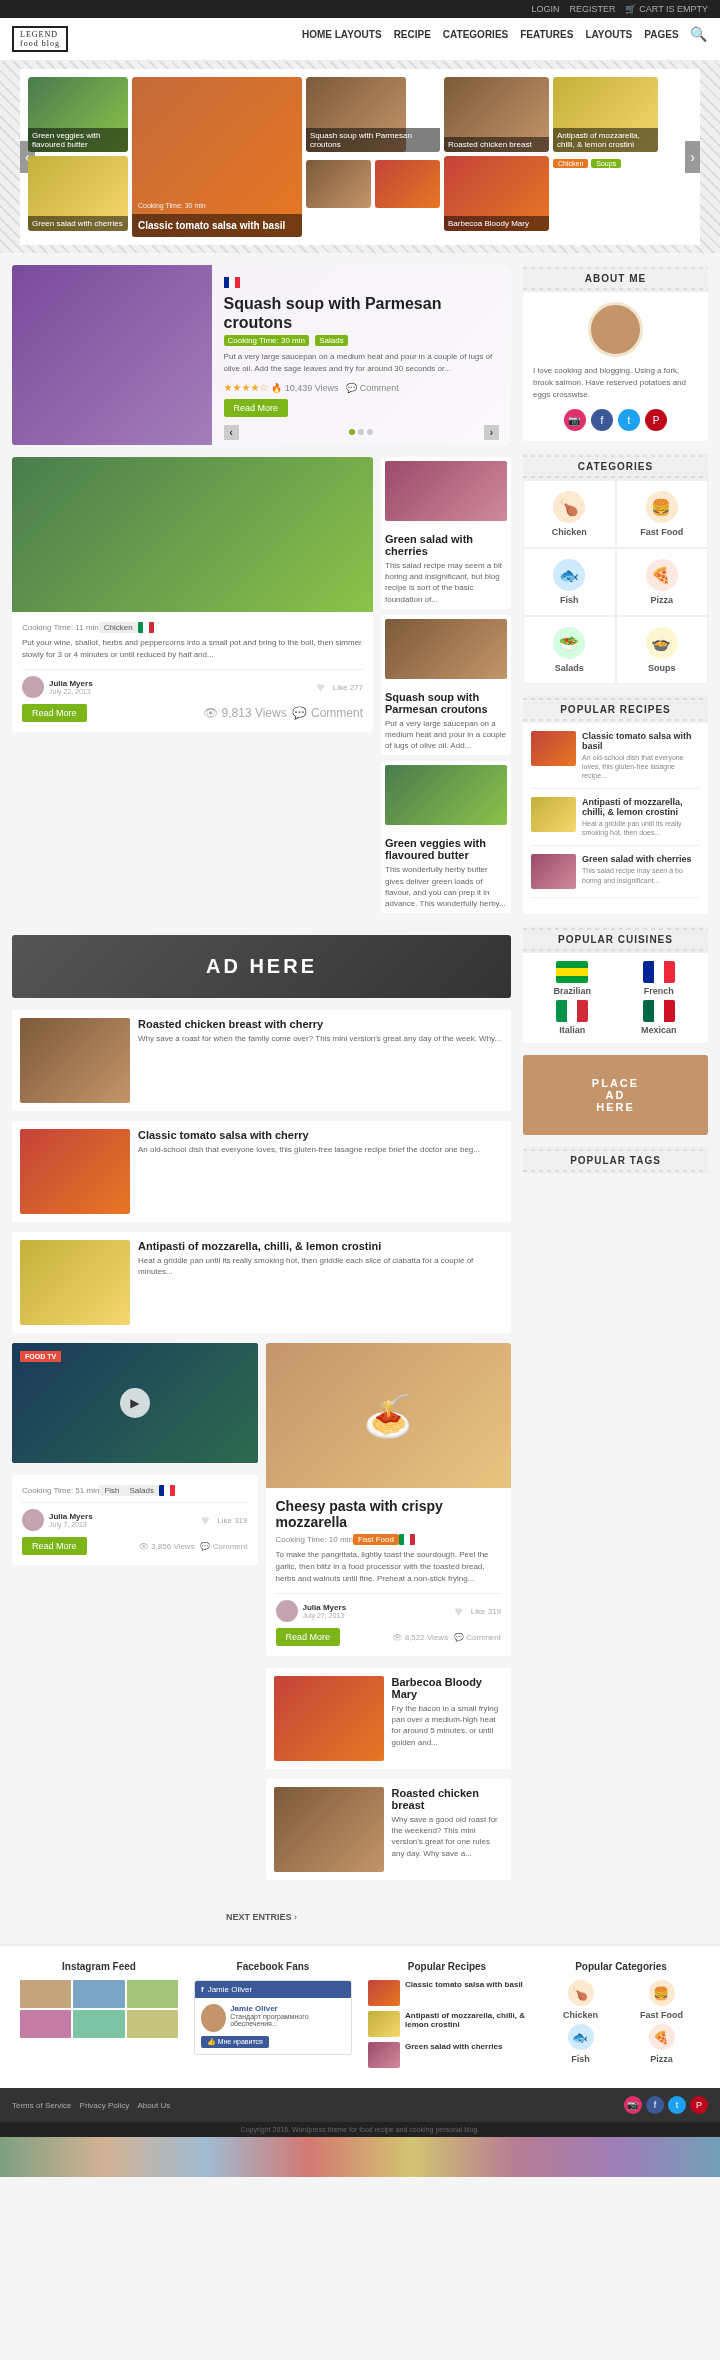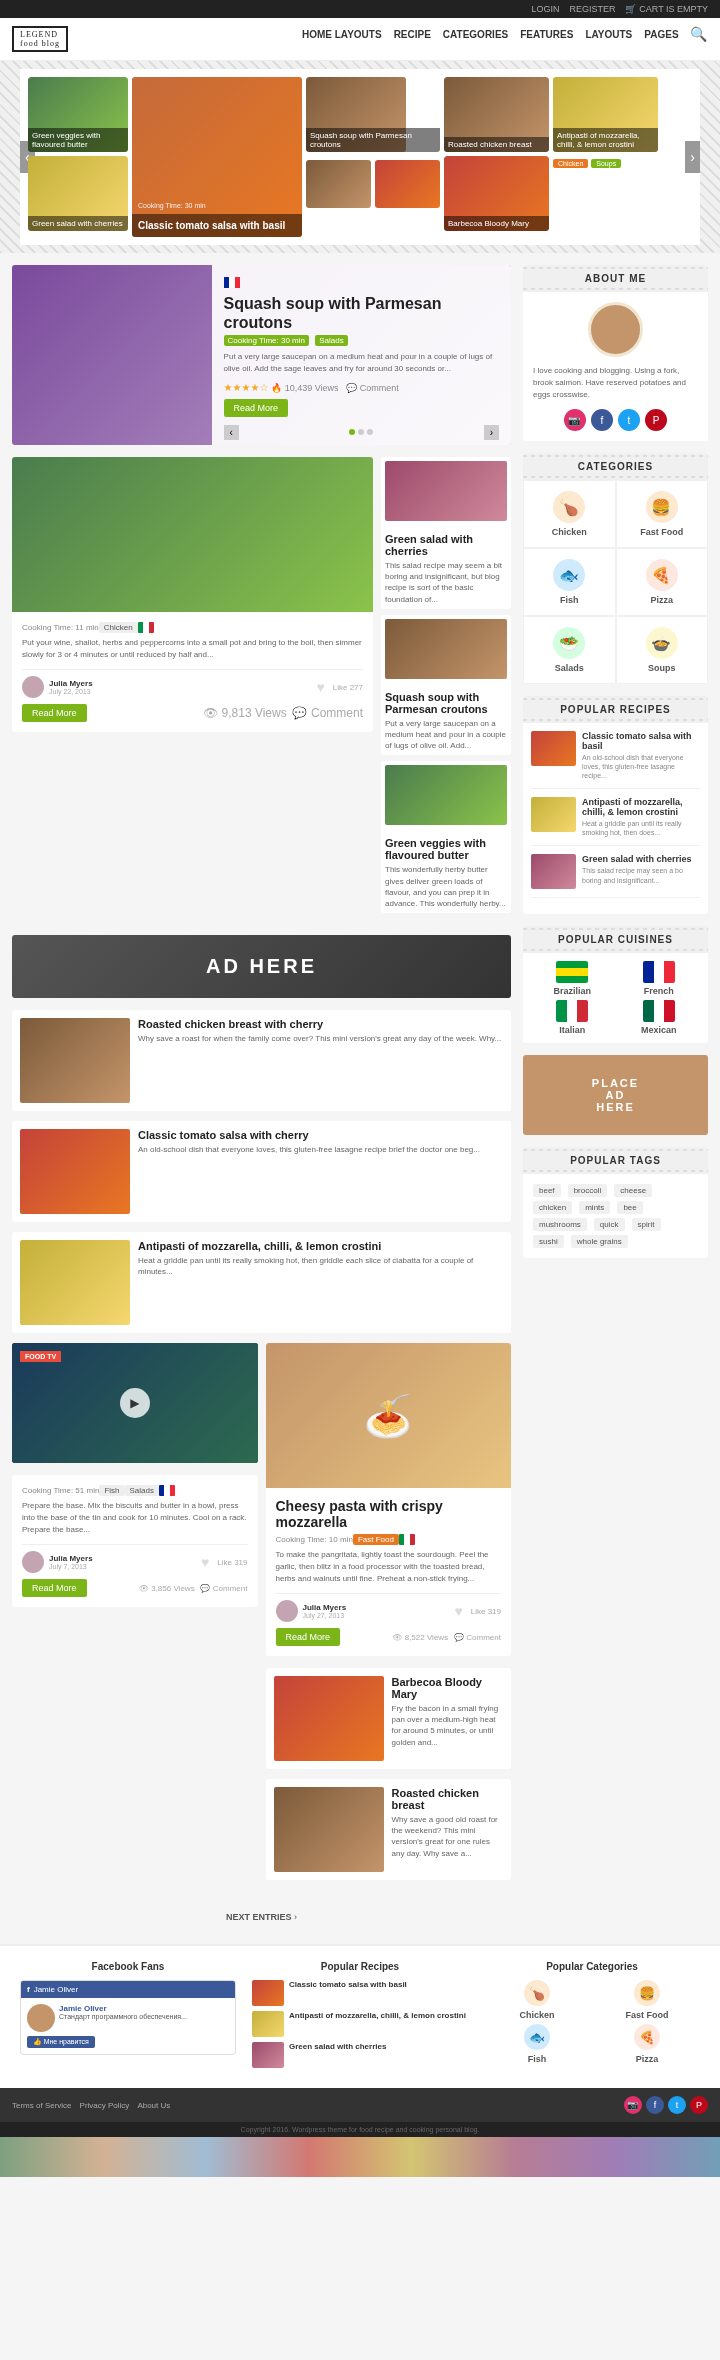--- a/index.html
+++ b/index.html
@@ -410,21 +410,20 @@
           </div>
         </div>
         <div class="large-post">
           <div class="large-post-body">
             <div class="large-post-meta">
               <span>Cooking Time: 51 min</span>
               <span class="tag-badge">Fish</span>
               <span class="tag-badge">Salads</span>
               <span style="background:linear-gradient(to right,#002395 33%,#fff 33%,#fff 66%,#ED2939 66%);width:16px;height:11px;display:inline-block;border-radius:1px;"></span>
             </div>
-            <div class="large-post-text">Prepare the base. Mix the biscuits and butter in a bowl, press into the base of the tin and cook for 10 minutes. Cool on a rack. Prepare the base...</div>
             <div class="post-footer">
               <div class="author-info">
                 <div class="author-avatar"></div>
                 <div>
                   <div class="author-name">Julia Myers</div>
                   <div class="author-date">July 7, 2013</div>
                 </div>
               </div>
               <div class="post-actions">
                 <span class="like-btn">♥</span>
@@ -597,40 +596,38 @@
     </div>
 
     <div class="ad-place">
       <div style="white-space:pre-line;text-align:center;">PLACE
 AD
 HERE</div>
     </div>
 
     <div class="sidebar-section">
       <div class="sidebar-title">POPULAR TAGS</div>
-      <div class="tags-section">
-        <span class="tag">beef</span>
-        <span class="tag">broccoli</span>
-        <span class="tag">cheese</span>
-        <span class="tag">chicken</span>
-        <span class="tag">mints</span>
-        <span class="tag">bee</span>
-        <span class="tag">mushrooms</span>
-        <span class="tag">quick</span>
-        <span class="tag">spirit</span>
-        <span class="tag">sushi</span>
-        <span class="tag">whole grains</span>
-      </div>
     </div>
 
   </div>
 </div>
 
 <div class="footer-sections">
 
+  <div class="footer-col">
+    <div class="footer-col-title">Instagram Feed</div>
+    <div class="insta-grid">
+      <div class="insta-thumb"></div>
+      <div class="insta-thumb"></div>
+      <div class="insta-thumb"></div>
+      <div class="insta-thumb"></div>
+      <div class="insta-thumb"></div>
+      <div class="insta-thumb"></div>
+    </div>
+  </div>
 
   <div class="footer-col">
     <div class="footer-col-title">Facebook Fans</div>
     <div class="fb-widget">
       <div class="fb-header">
         <span style="font-weight:bold;">f</span>
         <span>Jamie Oliver</span>
       </div>
       <div class="fb-content">
         <div class="fb-avatar-row">

